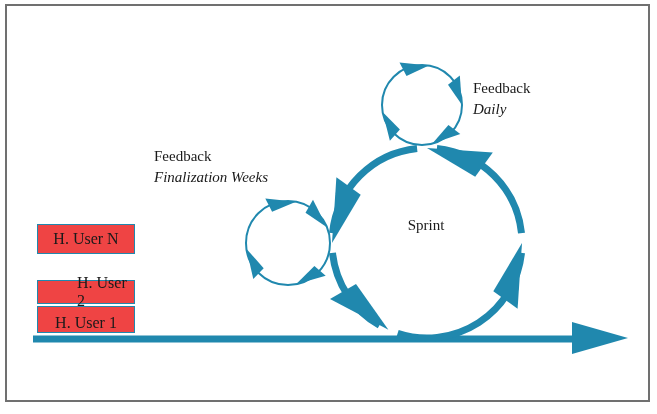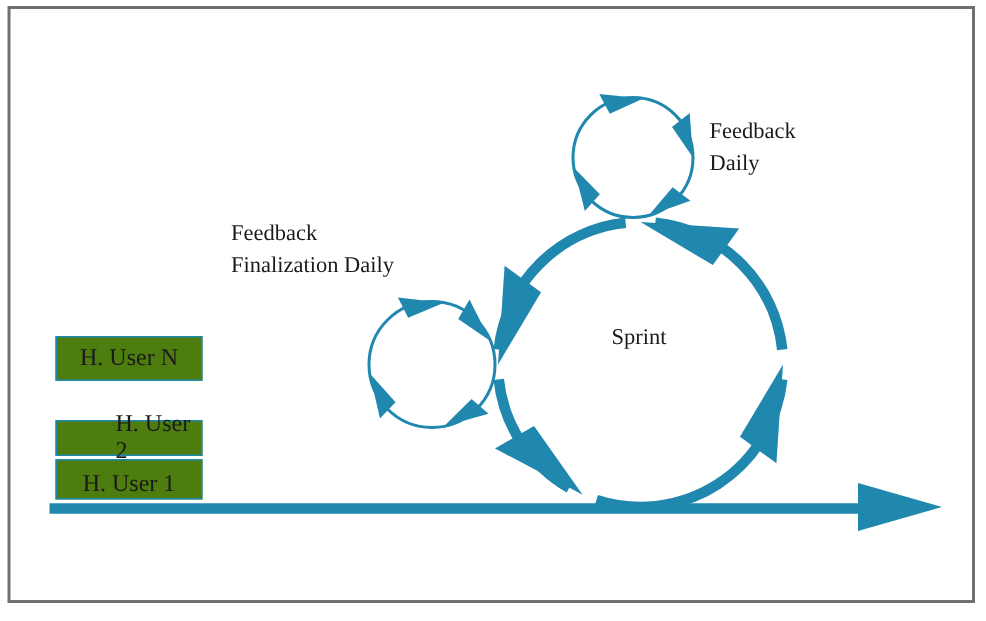--- a/index.html
+++ b/index.html
@@ -35,27 +35,27 @@
     stroke-width: 2;
     fill: none;
   }
   .fill-accent { fill: var(--accent, #2088ae); stroke: none; }
   .label {
     position: absolute;
     font-size: 15px;
     line-height: 21px;
     white-space: nowrap;
   }
-  .label .it { }
+  .label .it { font-style: italic; }
   .label.center { text-align: center; }
   .ubox {
     position: absolute;
     width: 98px;
     border: 1px solid var(--accent, #2088ae);
-    background: #4d7c0f;
+    background: #ef4444;
     box-sizing: border-box;
     display: flex;
     align-items: center;
     justify-content: center;
     font-size: 16px;
   }
 </style>
 </head>
 <body>
 
@@ -98,21 +98,21 @@
     </g>
   </svg>
 
   <div class="label" style="left:473px; top:78px;">
     <div>Feedback</div>
     <div class="it">Daily</div>
   </div>
 
   <div class="label" style="left:154px; top:146px;">
     <div>Feedback</div>
-    <div class="it">Finalization Daily</div>
+    <div class="it">Finalization Weeks</div>
   </div>
 
   <div class="label center" style="left:350px; top:215px; width:152px;text-align:center;">
     <div>Sprint</div>
   </div>
 
   <div class="ubox" style="left:37px; top:224px; height:30px;">
     <span>H. User N</span>
   </div>
   <div class="ubox" style="left:37px; top:280px; height:24px;padding-left:39px;">

